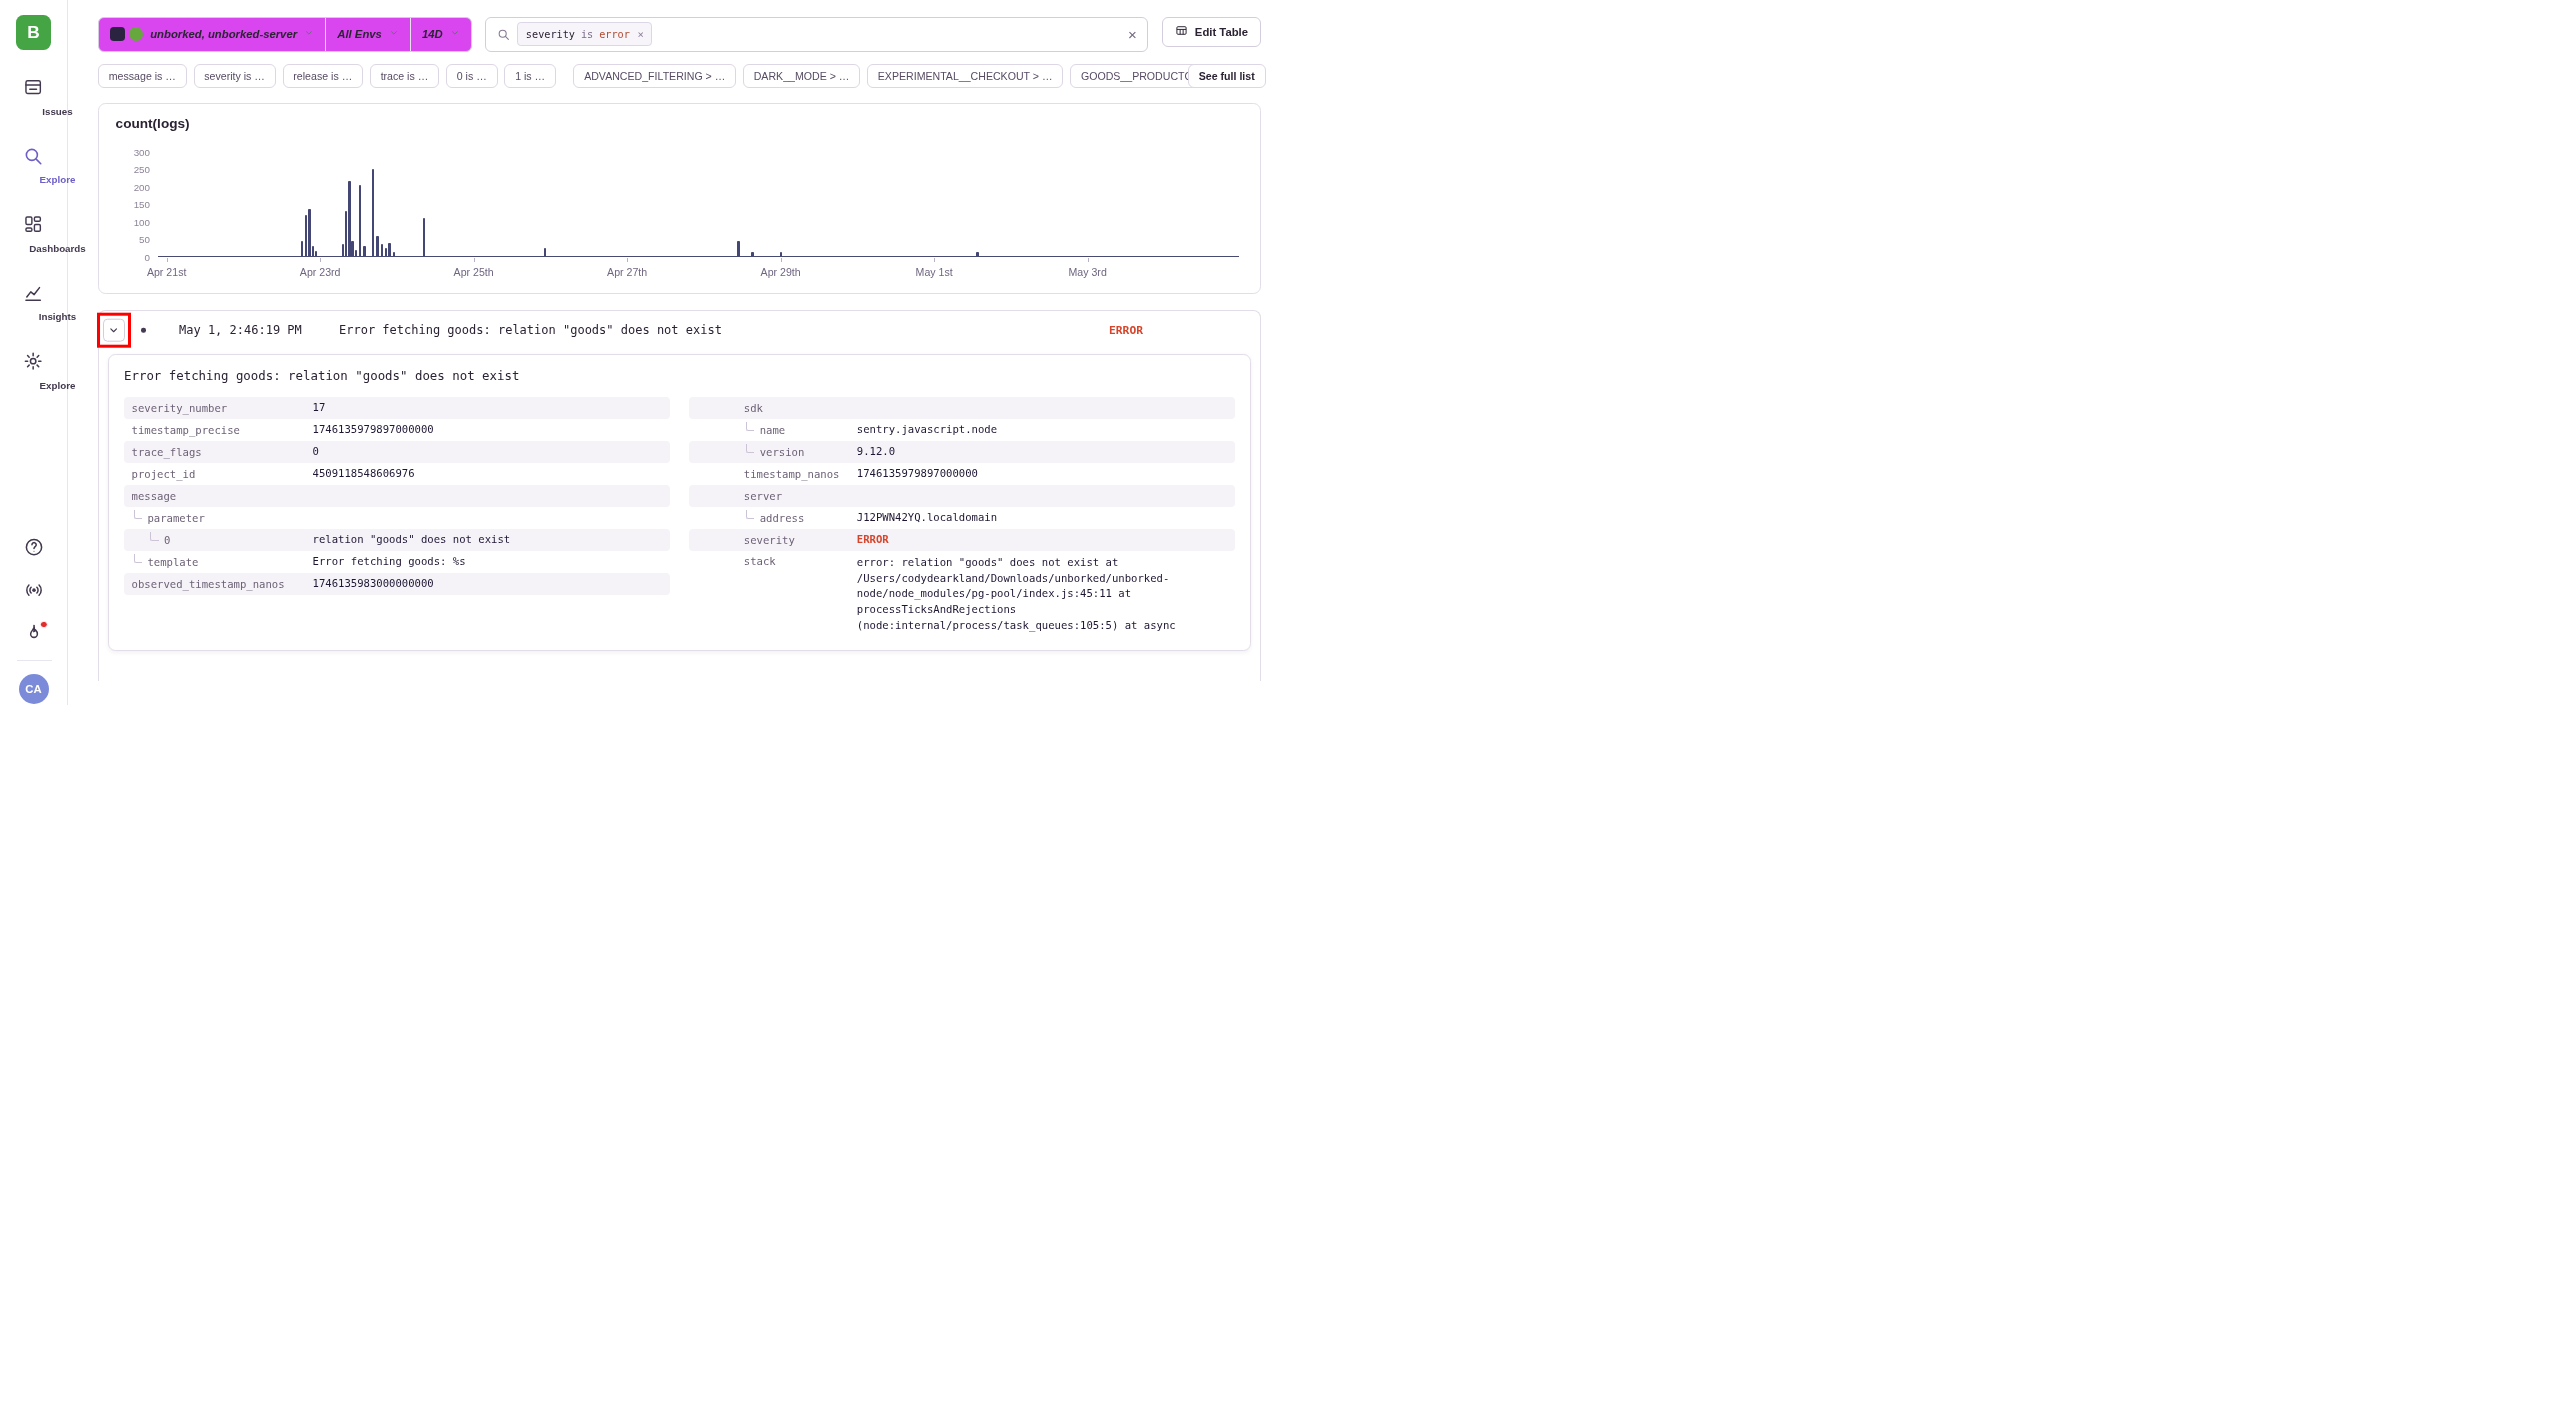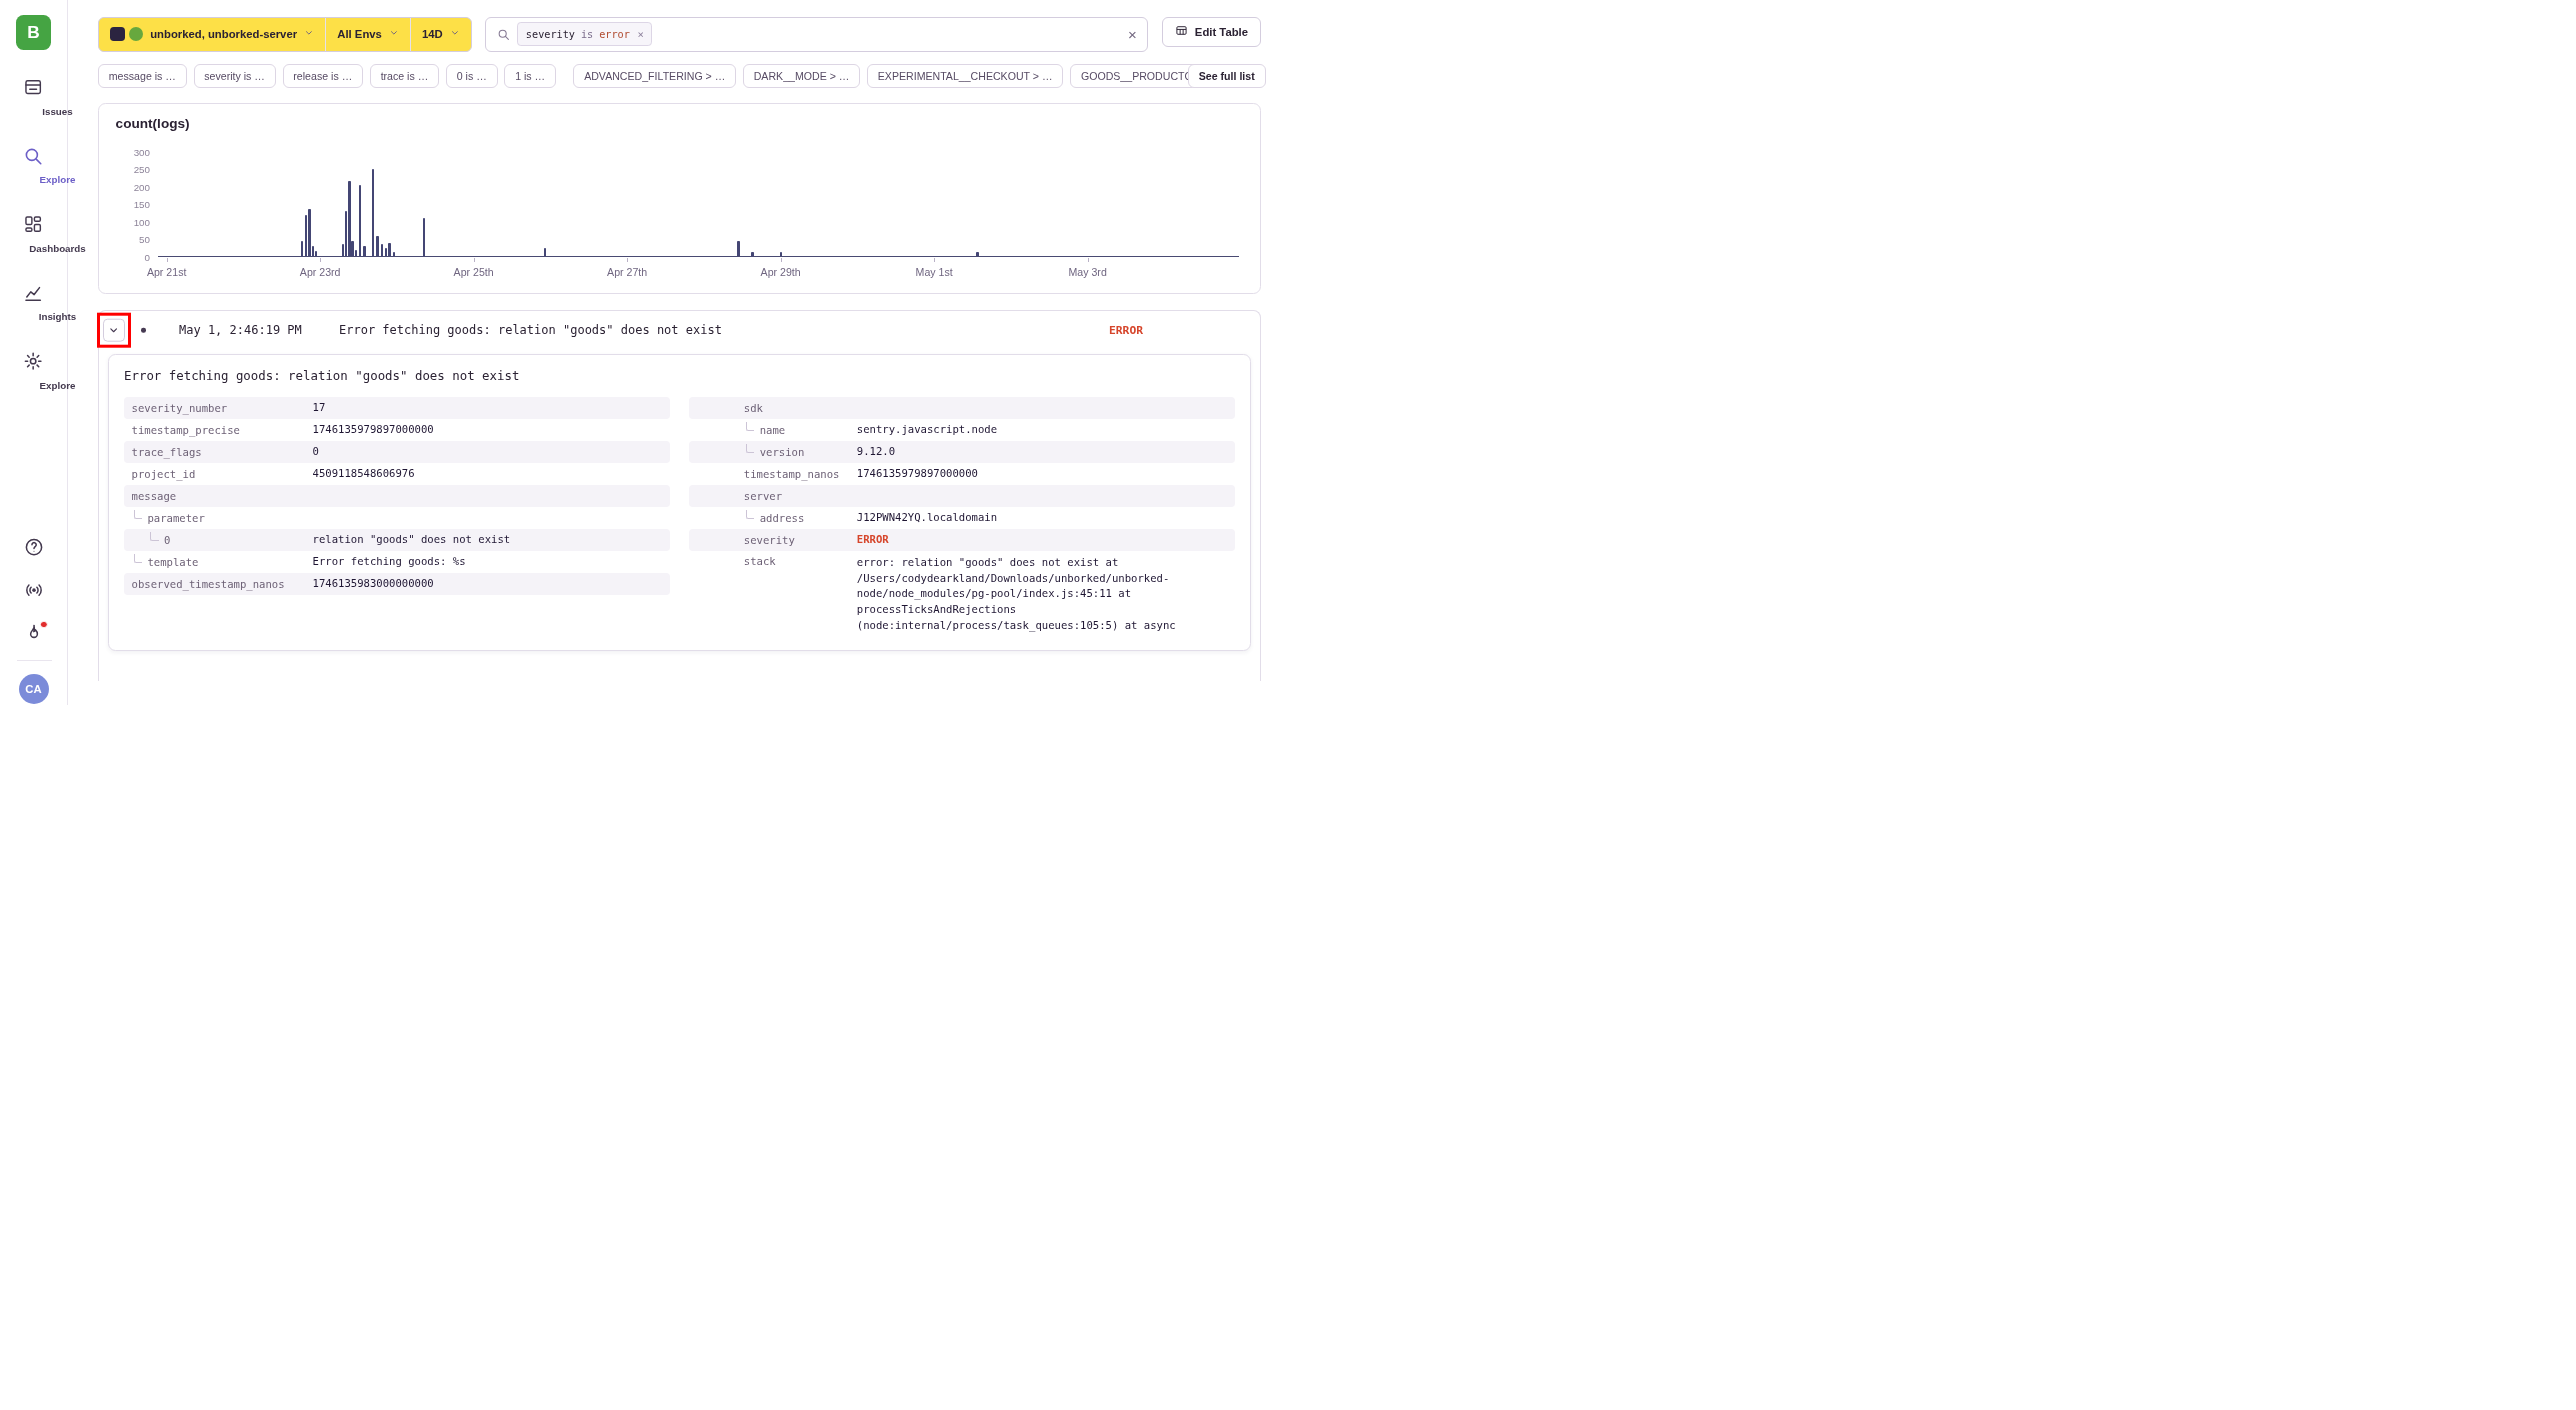--- a/index.html
+++ b/index.html
@@ -38,21 +38,21 @@
   .beta{ margin-left:10.6px; height:17.3px; padding:0 8.3px; border-radius:9px; color:#fff;
     font-size:9.8px; font-weight:700; display:flex; align-items:center;
     background:linear-gradient(90deg,#b64592,#e1567c); }
   .btn{ display:inline-flex; align-items:center; gap:6.8px; height:30px; padding:0 12px;
     background:#fff; border:0.8px solid #d4cdde; border-radius:6px; font-size:11.3px; font-weight:600;
     color:#2b2233; cursor:pointer; font-family:"Liberation Sans",sans-serif; }
   .btn svg{ width:13px; height:13px; }
   .feedback{ position:absolute; right:27px; top:15px; height:27px; }
 
   .filter-row{ margin-top:16.6px; display:flex; gap:13.6px; height:35px; align-items:stretch; }
-  .page-filters{ display:flex; border:0.8px solid #d4cdde; border-radius:6px; overflow:hidden; background:#fde047; }
+  .page-filters{ display:flex; border:0.8px solid #d4cdde; border-radius:6px; overflow:hidden; background:#d946ef;font-style:italic; }
   .pf-seg{ display:flex; align-items:center; gap:6.8px; padding:0 11.3px; cursor:pointer; font-size:11.3px; font-weight:600; }
   .pf-seg + .pf-seg{ border-left:0.8px solid #e6e1ec; }
   .pf-seg svg{ width:9.8px; height:9.8px; color:#71667f; }
   .plat{ width:14.3px; height:14.3px; display:inline-block; }
   .plat1{ background:#2b2440; border-radius:3.8px; }
   .plat2{ background:#67a83e; border-radius:50%; margin-left:-2.3px; }
   .search-bar{ flex:1; display:flex; align-items:center; gap:7.5px; border:0.8px solid #d4cdde;
     border-radius:6px; background:#fff; padding:0 10.6px; cursor:text; }
   .search-bar .sicon{ color:#867a94; width:13px; height:13px; flex-shrink:0; }
   .token{ display:inline-flex; align-items:center; gap:6px; height:23.4px; padding:0 7.5px;

